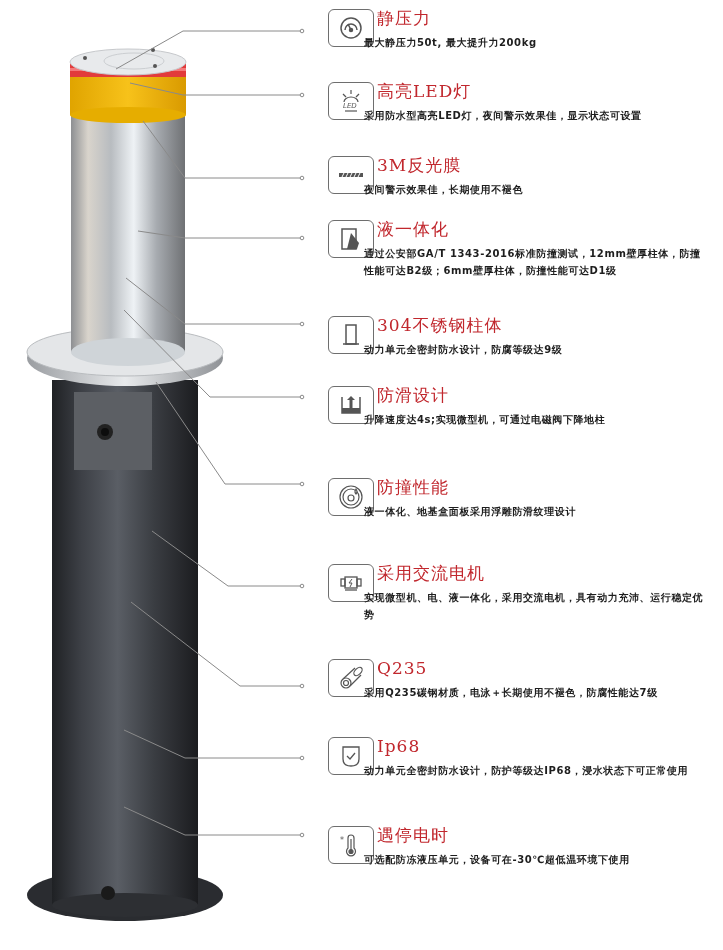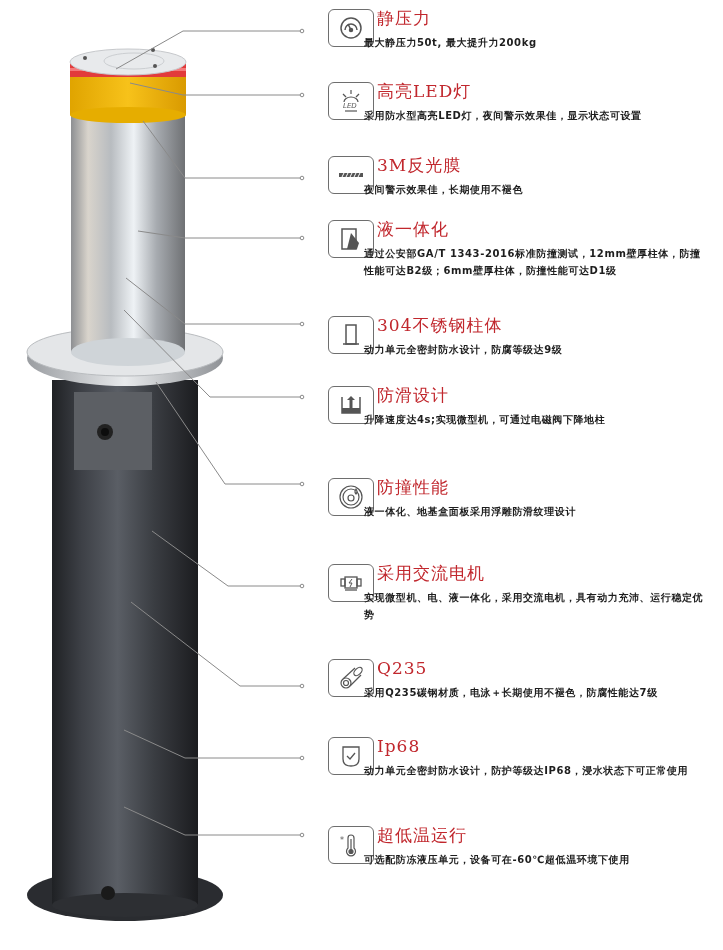--- a/index.html
+++ b/index.html
@@ -242,17 +242,17 @@
 
   <div class="feature" style="top:826px">
     <div class="icon-box">
       <svg viewBox="0 0 28 28" fill="none" stroke="#555" stroke-width="1.2">
           <path d="M14 4 Q17 4 17 7 L17 17 A4.5 4.5 0 1 1 11 17 L11 7 Q11 4 14 4 Z"></path>
           <line x1="14" y1="8" x2="14" y2="19"></line>
           <circle cx="14" cy="20.5" r="2" fill="#555"></circle>
           <text x="3" y="12" font-size="8" fill="#555" stroke="none" font-family="DejaVu Sans, sans-serif">*</text>
         </svg>
     </div>
-    <div class="title">超低温运行</div>
-    <div class="desc">可选配防冻液压单元，设备可在-60℃超低温环境下使用</div>
+    <div class="title">遇停电时</div>
+    <div class="desc">可选配防冻液压单元，设备可在-30℃超低温环境下使用</div>
   </div>
 
 </div>
 
 </body></html>

